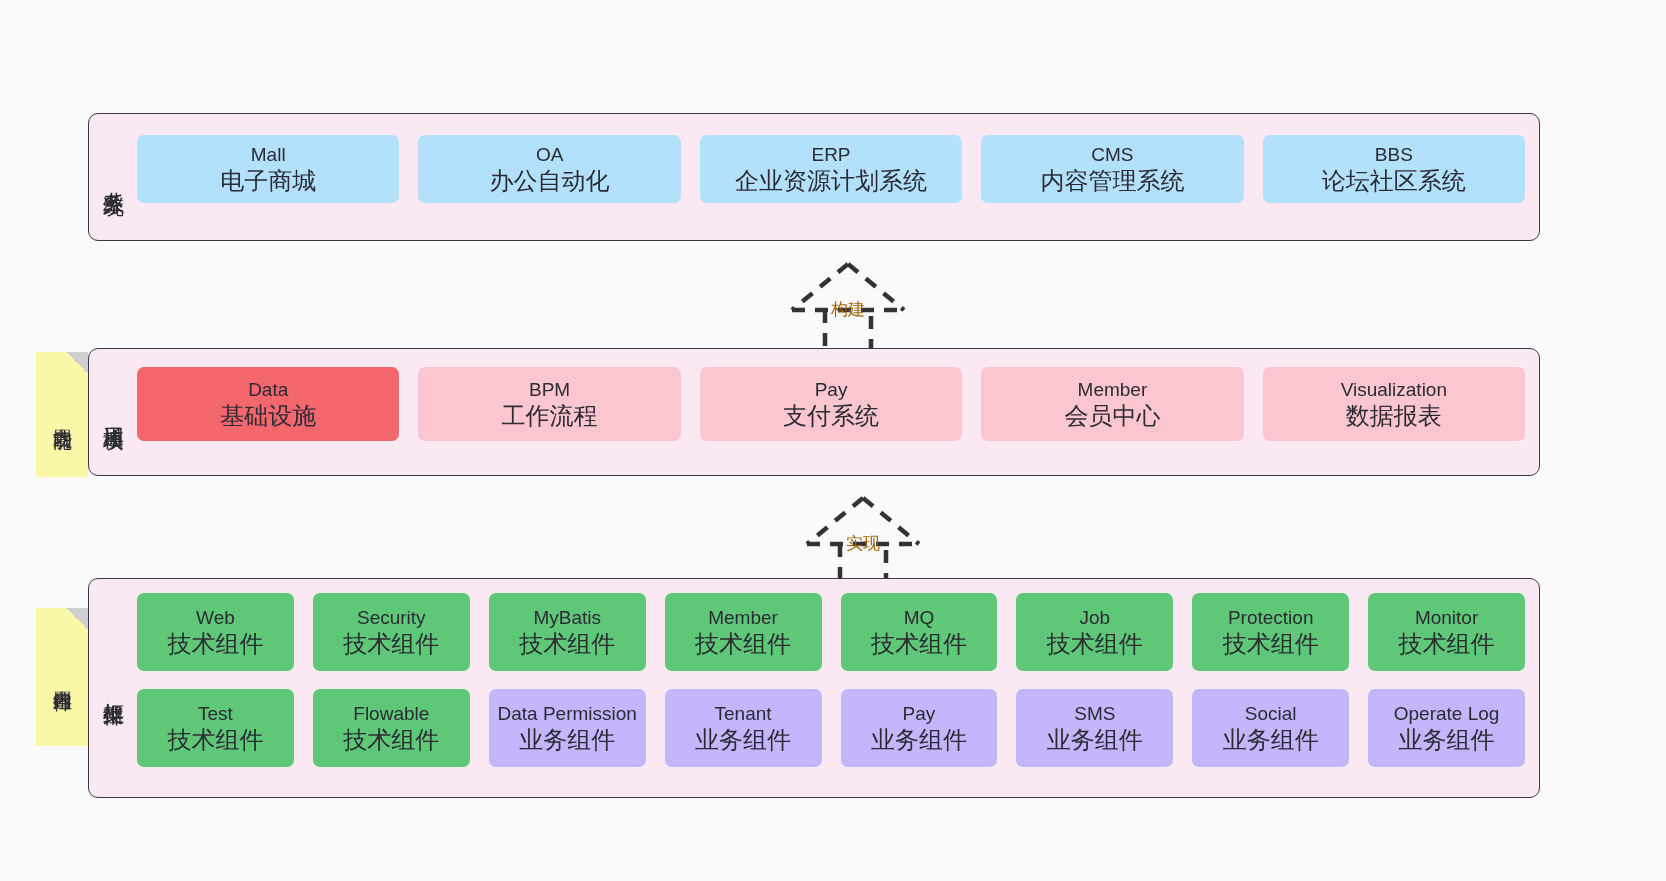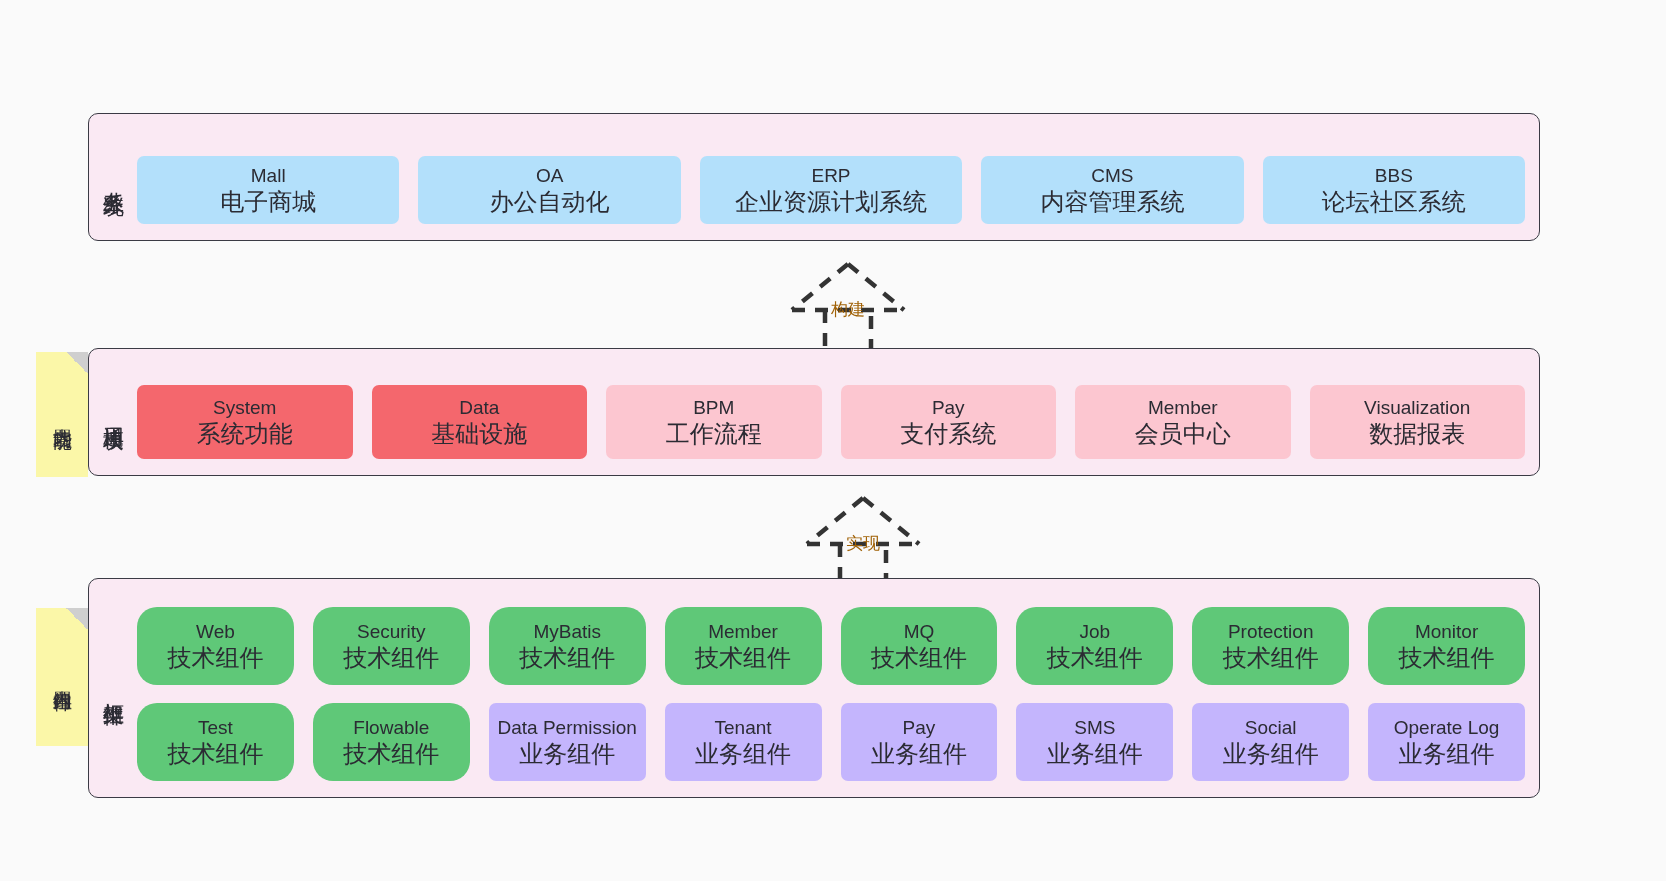--- a/index.html
+++ b/index.html
@@ -45,21 +45,21 @@
     justify-content: center;
     width: 48px;
     flex: 0 0 48px;
     user-select: none;
   }
 
   .layer-body {
     flex: 1 1 auto;
     display: flex;
     flex-direction: column;
-    justify-content: flex-end;
+    justify-content: center;
     gap: 18px;
     padding: 0 14px 16px 0;
   }
 
   .row {
     display: flex;
     gap: 19px;
     align-items: stretch;
   }
 
@@ -75,21 +75,21 @@
     box-sizing: border-box;
     padding: 6px 4px;
     line-height: 1.22;
   }
   .node .t1 { font-size: 19px; }
   .node .t2 { font-size: 24px; }
 
   .blue        { background: #b3e0fb; }
   .red-strong  { background: #f4676d; }
   .red-soft    { background: #fcc6d0; }
-  .green-strong{ background: #5fc878; border-radius: 20px; }
+  .green-strong{ background: #5fc878; }
   .green-soft  { background: #c4b5fd; }
 
   
   .note {
     position: absolute;
     background: #fbf7a8;
     box-sizing: border-box;
     display: flex;
     align-items: center;
     justify-content: center;
@@ -177,24 +177,20 @@
   <div class="note" style="left:36px; top:352px; width:52px; height:125px;">
     <div class="fold"></div>
     <div class="note-text">内置功能</div>
   </div>
 
   <div class="layer" style="left:88px; top:348px; width:1452px; height:128px;">
     <div class="layer-label">通用模块</div>
     <div class="layer-body">
       <div class="row" style="height:74px;">
         <div class="node red-strong">
-          <span class="t1">System</span>
-          <span class="t2">系统功能</span>
-        </div>
-        <div class="node red-strong">
           <span class="t1">Data</span>
           <span class="t2">基础设施</span>
         </div>
         <div class="node red-soft">
           <span class="t1">BPM</span>
           <span class="t2">工作流程</span>
         </div>
         <div class="node red-soft">
           <span class="t1">Pay</span>
           <span class="t2">支付系统</span>

